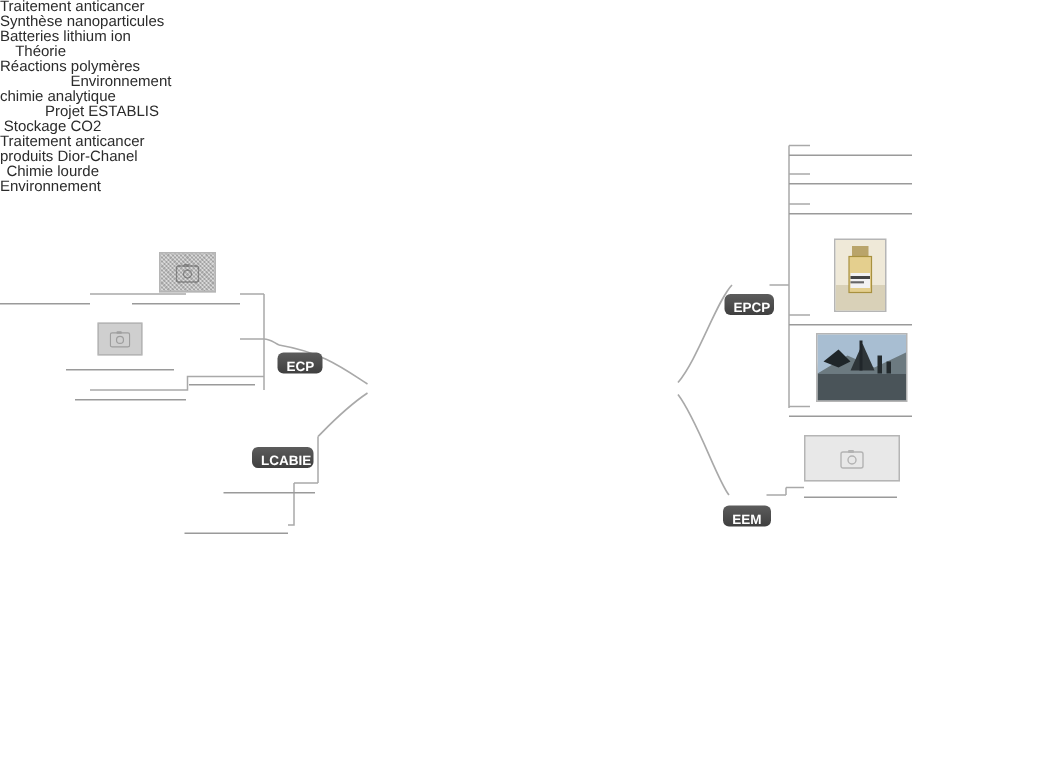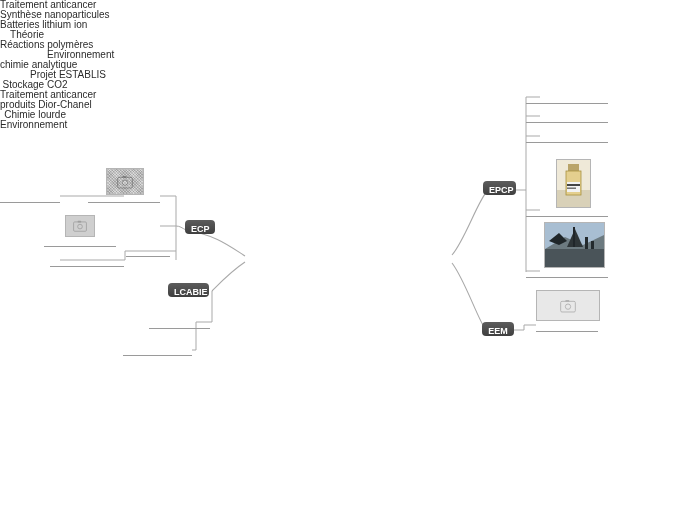--- a/index.html
+++ b/index.html
@@ -50,20 +50,21 @@
     background: #4d4d4d;
     background: linear-gradient(180deg, #5c5c5c 0%, #3f3f3f 100%);
     color: #ffffff;
     font-weight: bold;
     font-size: 9px;
     text-align: center;
     border-radius: 4px;
     line-height: 14px;
     height: 14px;
     padding: 2px 6px 0 6px;
+    margin-top: 15px;
   }
   
   .leaf-node {
     color: #2b2b2b;
     font-size: 10px;
     line-height: 10px;
     white-space: nowrap;
   }
   .leaf-node.centered { text-align: right; }
   

